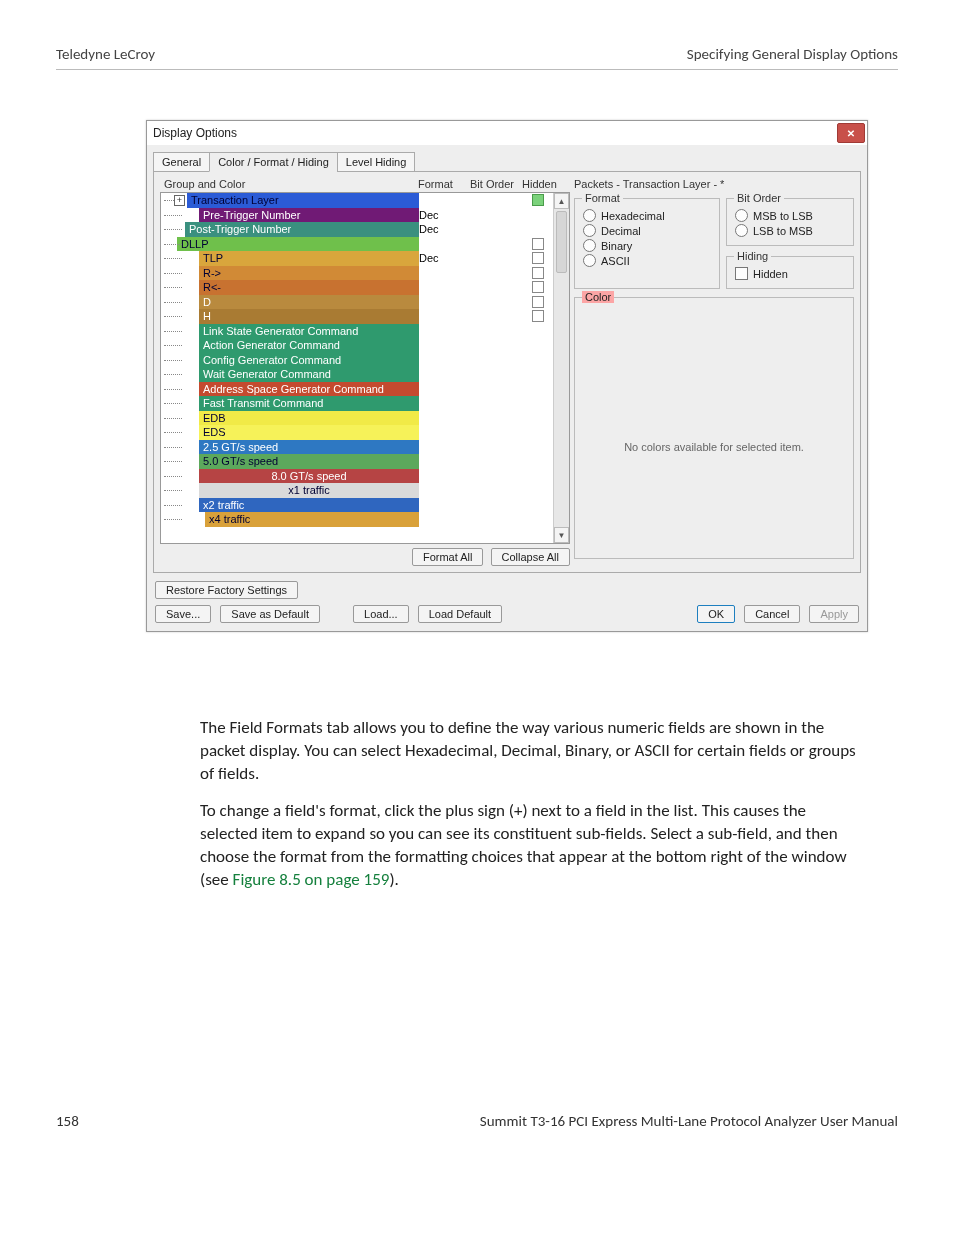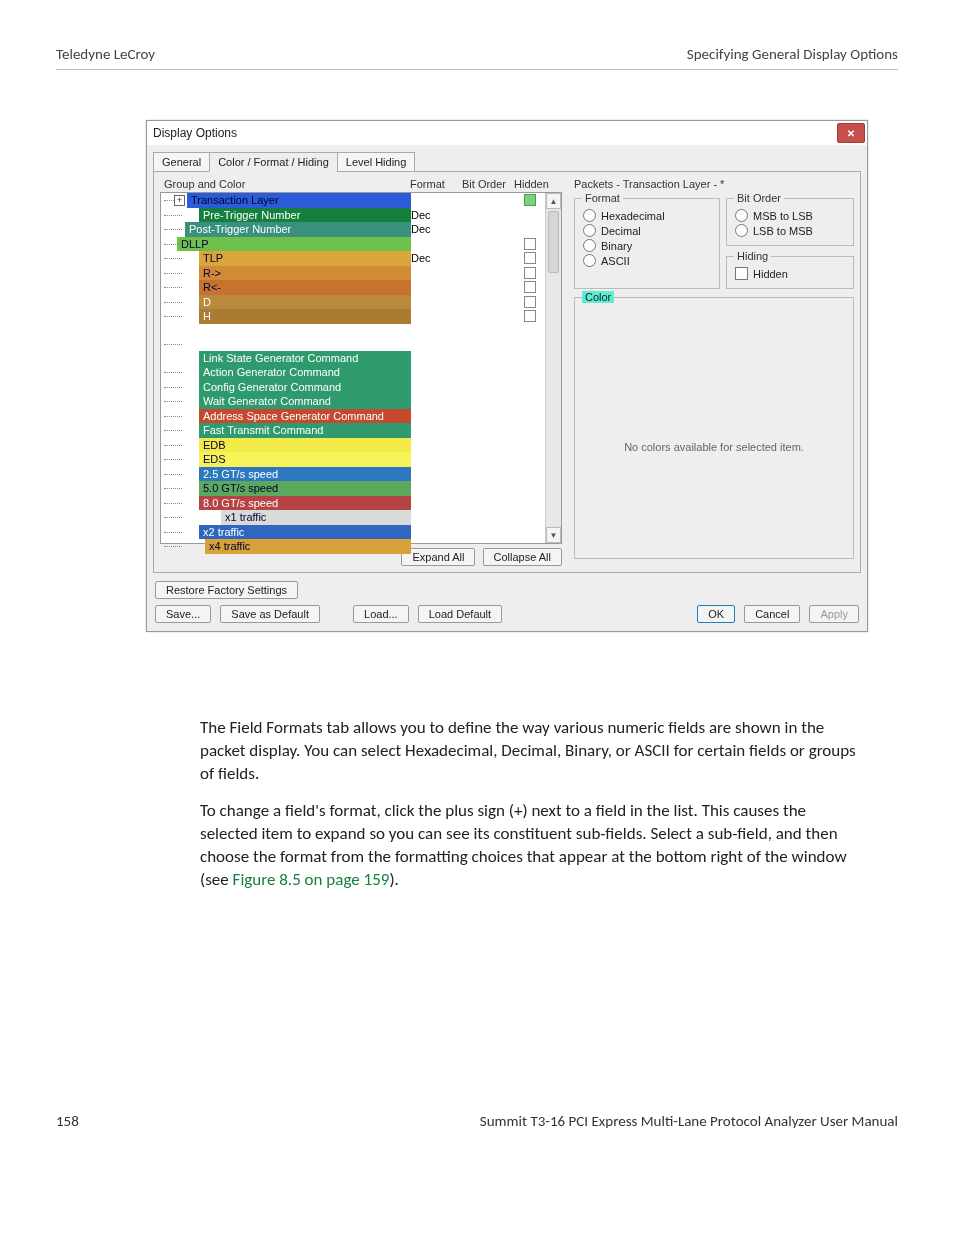--- a/index.html
+++ b/index.html
@@ -68,21 +68,21 @@
   }
   .tab-active {
     background: #eee;
     border-bottom: 1px solid #eee;
   }
   .tabbody {
     border: 1px solid #aaa;
     padding: 6px;
     background: #eee;
   }
-  .split { display: flex; gap: 12px; }
+  .split { display: flex; gap: 4px; }
   .left-pane { flex: 1; }
   .right-pane { width: 280px; }
   .tree-header {
     display: flex;
     font-size: 11px;
     color: #333;
     padding: 0 4px 2px 4px;
   }
   .th-group { flex: 1; }
   .th-col { width: 52px; }
@@ -145,21 +145,21 @@
   .btnrow-tree .btn { margin-left:4px; }
   
   .gheading { font-size:11px; color:#333; margin-bottom:2px;}
   .ggrid { display:flex; gap:6px; }
   .gbox { border:1px solid #bbb; position:relative; padding:8px 8px 6px 8px; margin-top:6px; }
   .gbox .gl { position:absolute; top:-7px; left:7px; background:#eee; padding:0 3px; font-size:11px; color:#333;}
   .radio-row, .check-row { display:flex; align-items:center; gap:5px; font-size:11px; margin:2px 0;}
   .radio { width:11px; height:11px; border:1px solid #777; border-radius:50%; background:#fdfdfd;}
   .chk { width:11px; height:11px; border:1px solid #777; background:#fdfdfd;}
   .color-box { height:260px; border:1px solid #bbb; position:relative; margin-top:8px; }
-  .color-box .gl2 { position:absolute; top:-7px; left:7px; background:#5eead4; padding:0 3px; font-size:11px;}
+  .color-box .gl2 { position:absolute; top:-7px; left:7px; background:#fca5a5; padding:0 3px; font-size:11px;}
   .color-msg { text-align:center; color:#666; font-size:11px; position:absolute; top:55%; left:0; right:0;}
   .bottom-area { padding: 8px; display:flex; flex-direction:column; gap:6px;}
   .bottom-row { display:flex; justify-content:space-between; align-items:center;}
   .bottom-row .left-btns .btn { margin-right:6px; }
   .bottom-row .right-btns .btn { margin-left:6px; }
   
   .bodytext {
     padding: 25px 34px 0 144px;
     font-family: Calibri, "Segoe UI", Arial, sans-serif;
     font-size: 17px;
@@ -215,21 +215,21 @@
                       <div class="plus">+</div>
                       <div class="label dark" style="background: rgb(43, 91, 214);">Transaction Layer</div>
                       <div class="fmt"></div>
                       <div class="bo"></div>
                       <div class="hd">
                         <div class="cbx green"></div>
                       </div>
                     </div>
                     <div class="tree-row" style="padding-left: 38px;">
                       <div class="tconn"></div>
-                      <div class="label" style="background: #15803d;">Pre-Trigger Number</div>
+                      <div class="label" style="background: #701a75;">Pre-Trigger Number</div>
                       <div class="fmt">Dec</div>
                       <div class="bo"></div>
                       <div class="hd"></div>
                     </div>
                     <div class="tree-row" style="">
                       <div class="tconn"></div>
                       <div class="label" style="background: rgb(58, 144, 127);">Post-Trigger Number</div>
                       <div class="fmt">Dec</div>
                       <div class="bo"></div>
                       <div class="hd"></div>
@@ -283,21 +283,21 @@
                       <div class="tconn"></div>
                       <div class="label" style="background: rgb(169, 123, 51);">H</div>
                       <div class="fmt"></div>
                       <div class="bo"></div>
                       <div class="hd">
                         <div class="cbx"></div>
                       </div>
                     </div>
                     <div class="tree-row" style="padding-left: 38px;">
                       <div class="tconn"></div>
-                      <div class="label" style="background: rgb(47, 154, 110); margin-top: 27px;">Link State Generator Command</div>
+                      <div class="label" style="background: rgb(47, 154, 110);">Link State Generator Command</div>
                       <div class="fmt"></div>
                       <div class="bo"></div>
                       <div class="hd"></div>
                     </div>
                     <div class="tree-row" style="padding-left: 38px;">
                       <div class="tconn"></div>
                       <div class="label" style="background: rgb(47, 154, 110);">Action Generator Command</div>
                       <div class="fmt"></div>
                       <div class="bo"></div>
                       <div class="hd"></div>
@@ -351,28 +351,28 @@
                       <div class="bo"></div>
                       <div class="hd"></div>
                     </div>
                     <div class="tree-row" style="padding-left: 38px;">
                       <div class="tconn"></div>
                       <div class="label dark" style="background: rgb(92, 168, 92);">5.0 GT/s speed</div>
                       <div class="fmt"></div>
                       <div class="bo"></div>
                       <div class="hd"></div>
                     </div>
-                    <div class="tree-row" style="padding-left: 38px;">
+                    <div class="tree-row" style="padding-left: 38px; text-align: center;">
                       <div class="tconn"></div>
                       <div class="label" style="background: rgb(182, 68, 68);">8.0 GT/s speed</div>
                       <div class="fmt"></div>
                       <div class="bo"></div>
                       <div class="hd"></div>
                     </div>
-                    <div class="tree-row" style="padding-left: 60px;">
+                    <div class="tree-row" style="padding-left: 38px; text-align: center;">
                       <div class="tconn"></div>
                       <div class="label dark" style="background: rgb(218, 218, 218);">x1 traffic</div>
                       <div class="fmt"></div>
                       <div class="bo"></div>
                       <div class="hd"></div>
                     </div>
                     <div class="tree-row" style="padding-left: 38px;">
                       <div class="tconn"></div>
                       <div class="label" style="background: rgb(47, 102, 191);">x2 traffic</div>
                       <div class="fmt"></div>
@@ -389,21 +389,21 @@
                   </div>
                 <div class="vscroll">
                   <div class="sbtn">▲</div>
                   <div class="sthumb"></div>
                   <div class="sfill"></div>
                   <div class="sbtn">▼</div>
                 </div>
               </div>
             </div>
             <div class="btnrow-tree">
-              <span class="btn">Expand All</span>
+              <span class="btn">Format All</span>
               <span class="btn">Collapse All</span>
             </div>
           </div>
 
           <div class="right-pane">
             <div class="gheading">Packets - Transaction Layer - *</div>
             <div class="ggrid">
               <div class="gbox" style="flex:1">
                 <span class="gl">Format</span>
                 <div class="radio-row">

